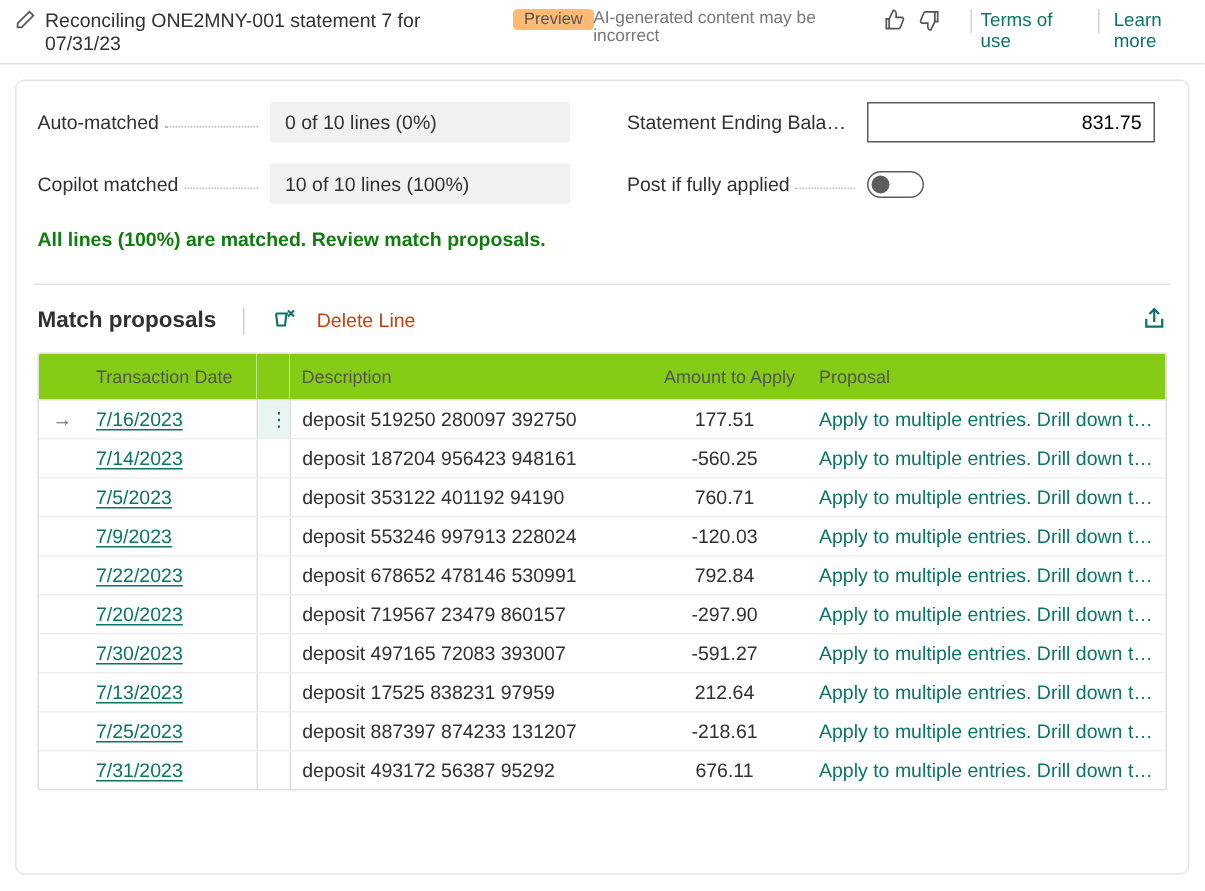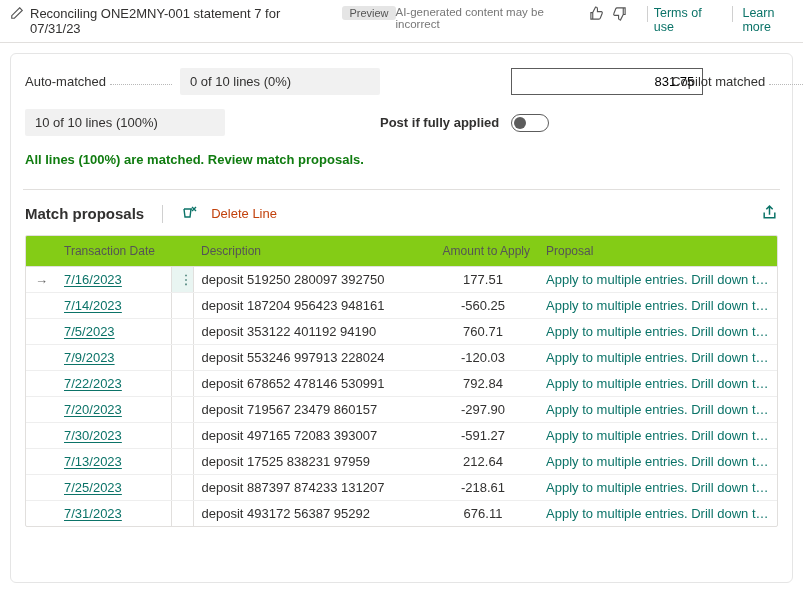--- a/index.html
+++ b/index.html
@@ -16,21 +16,21 @@
   .topbar {
     display: flex;
     align-items: flex-start;
     padding: 6px 0 6px 10px;
     border-bottom: 1px solid #e1dfdd;
     font-size: 12px;
   }
   .topbar .pencil { margin-right: 6px; display:flex; align-items:center; }
   .topbar .title { color: #323130; font-size:13px; }
   .preview-badge {
-    background: #e5e5e5;
+    background: #fdba74;
     border-radius: 3px;
     padding: 1px 7px;
     font-size: 11px;
     margin-left: 24px;
     color: #555;
   }
   .topbar .spacer { flex: 1; }
   .ai-note { color: #767676; font-size: 11.5px; margin-right: 8px; }
   .thumbs { display:flex; gap:8px; margin-right:14px; }
   .thumbs span { cursor:pointer; color:#555; }
@@ -171,29 +171,32 @@
 
 <div class="panel">
 
   <div class="summary-grid">
     <div style="display:flex;align-items:center;">
       <span class="dot-label">Auto-matched</span>
       <span class="dot-fill" style="flex:1"></span>
     </div>
     <div class="value-box">0 of 10 lines (0%)</div>
     <div></div>
+    <div style="display:flex;align-items:end;">
+      <span class="dot-label">Statement Ending Bala…</span>
+    </div>
     <input class="balance-input" value="831.75" style="">
 
     <div style="display:flex;align-items:end;">
       <span class="dot-label">Copilot matched</span>
       <span class="dot-fill" style="flex:1"></span>
     </div>
     <div class="value-box">10 of 10 lines (100%)</div>
     <div></div>
-    <div style="display:flex;align-items:flex-end;font-weight:bold;">
+    <div style="display:flex;align-items:flex-end;">
       <span class="dot-label">Post if fully applied</span>
       <span class="dot-fill" style="flex:1"></span>
     </div>
     <div>
         <div class="toggle"></div>
       </div>
   </div>
 
   <div class="status-line">All lines (100%) are matched. Review match proposals.</div>
 

